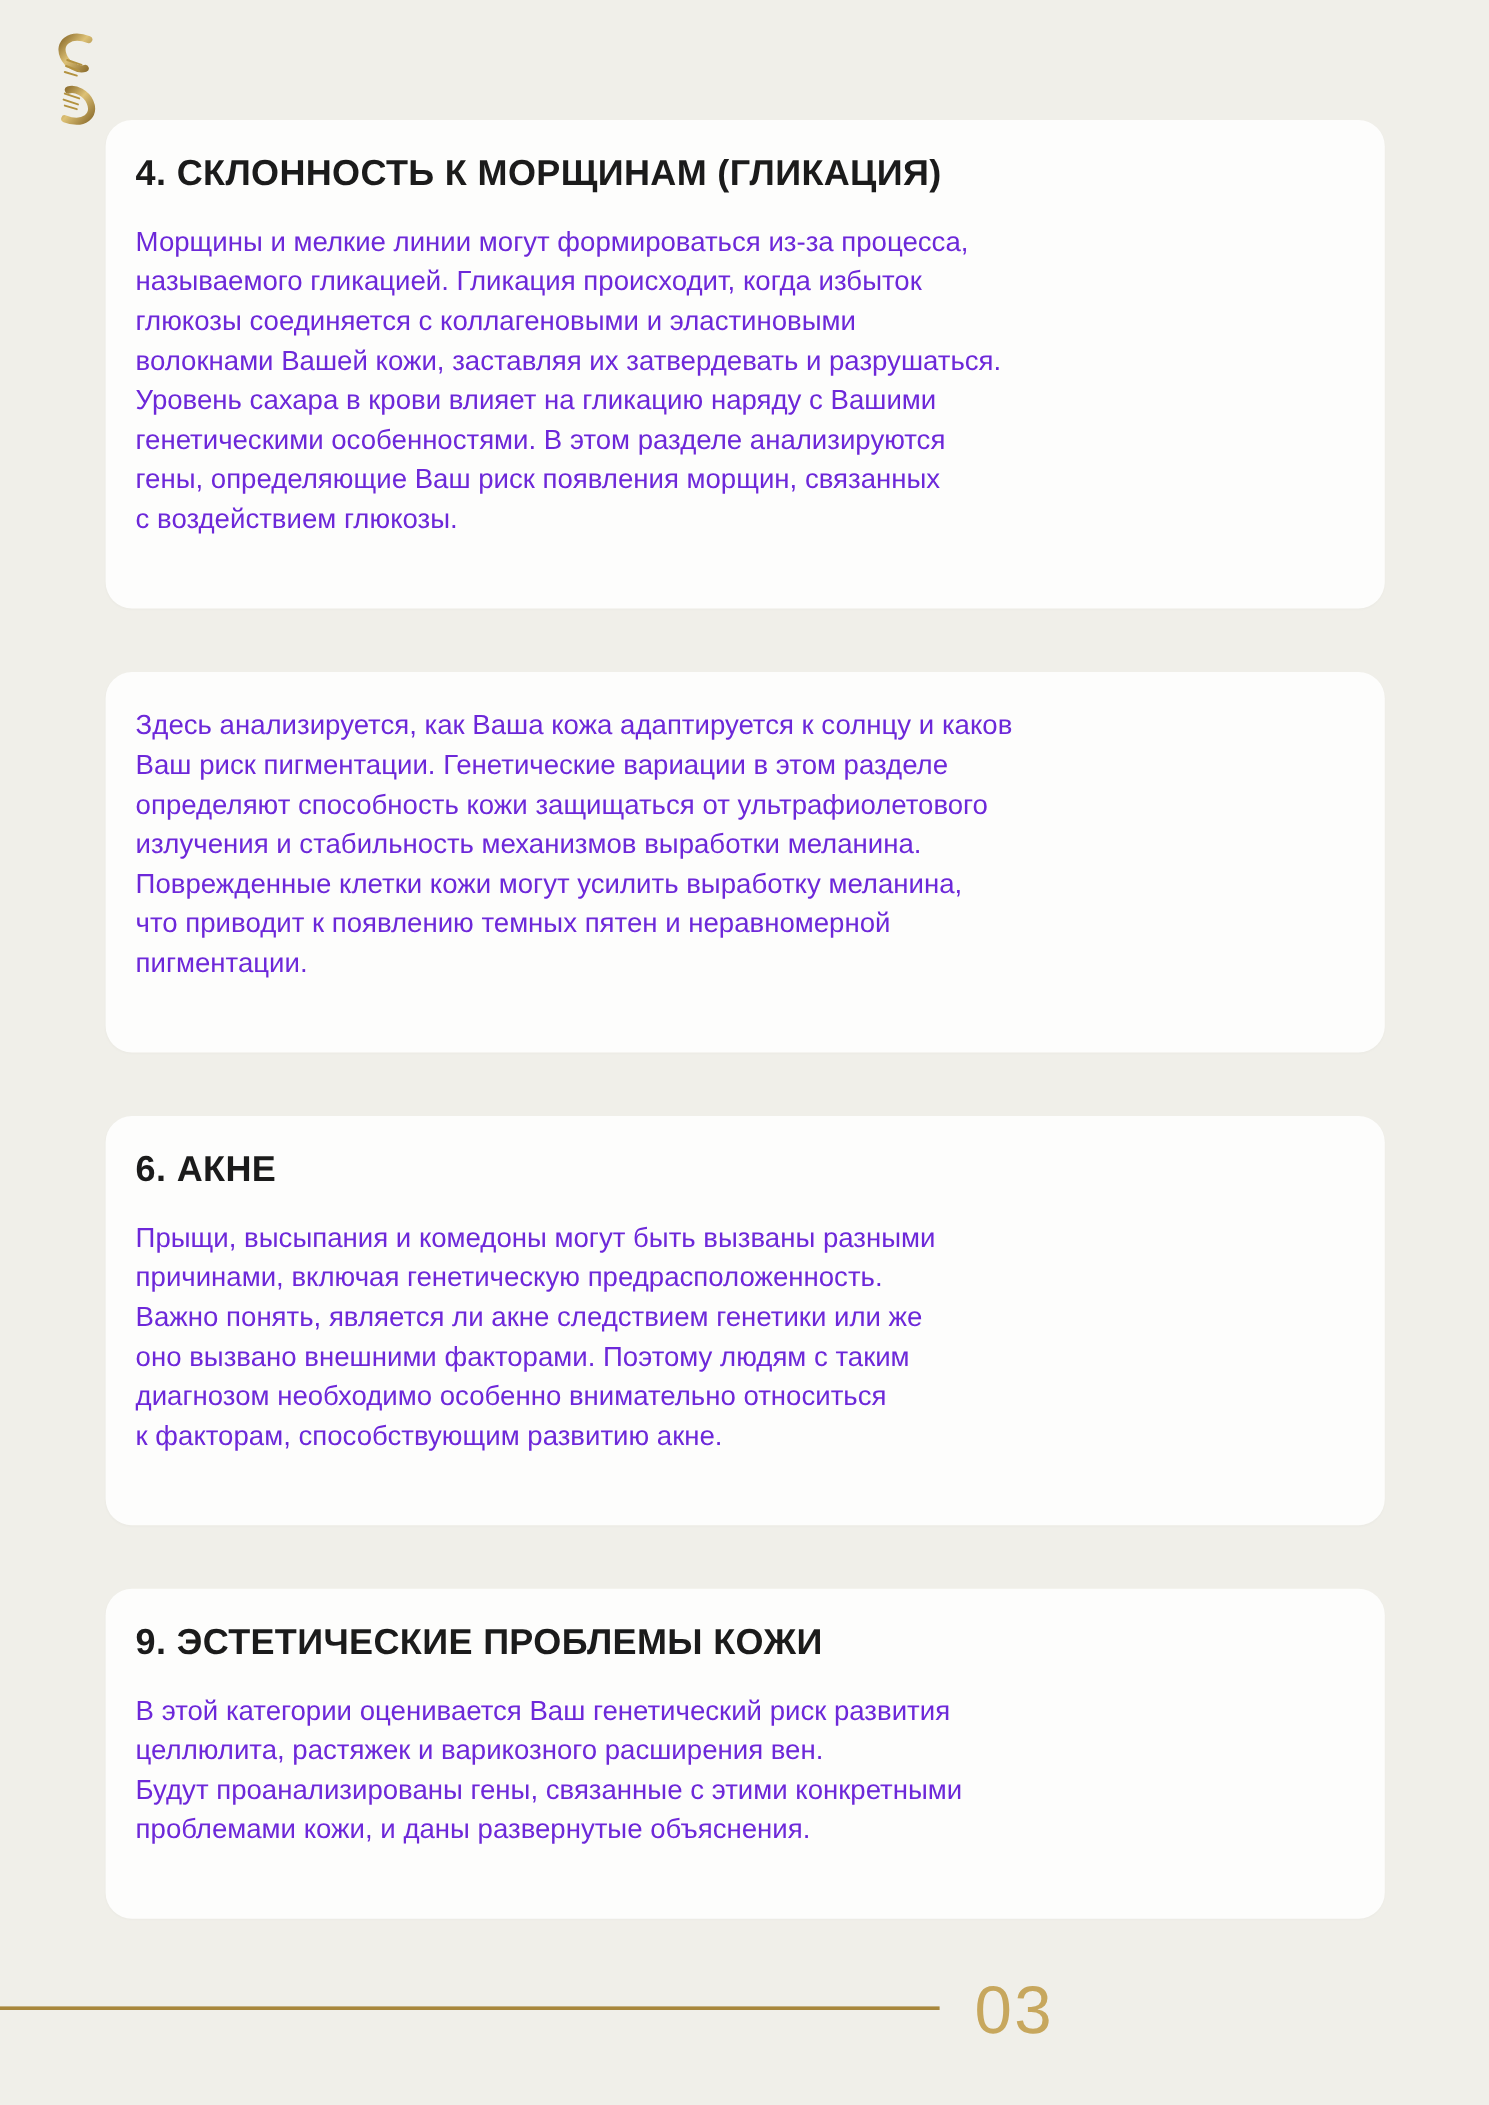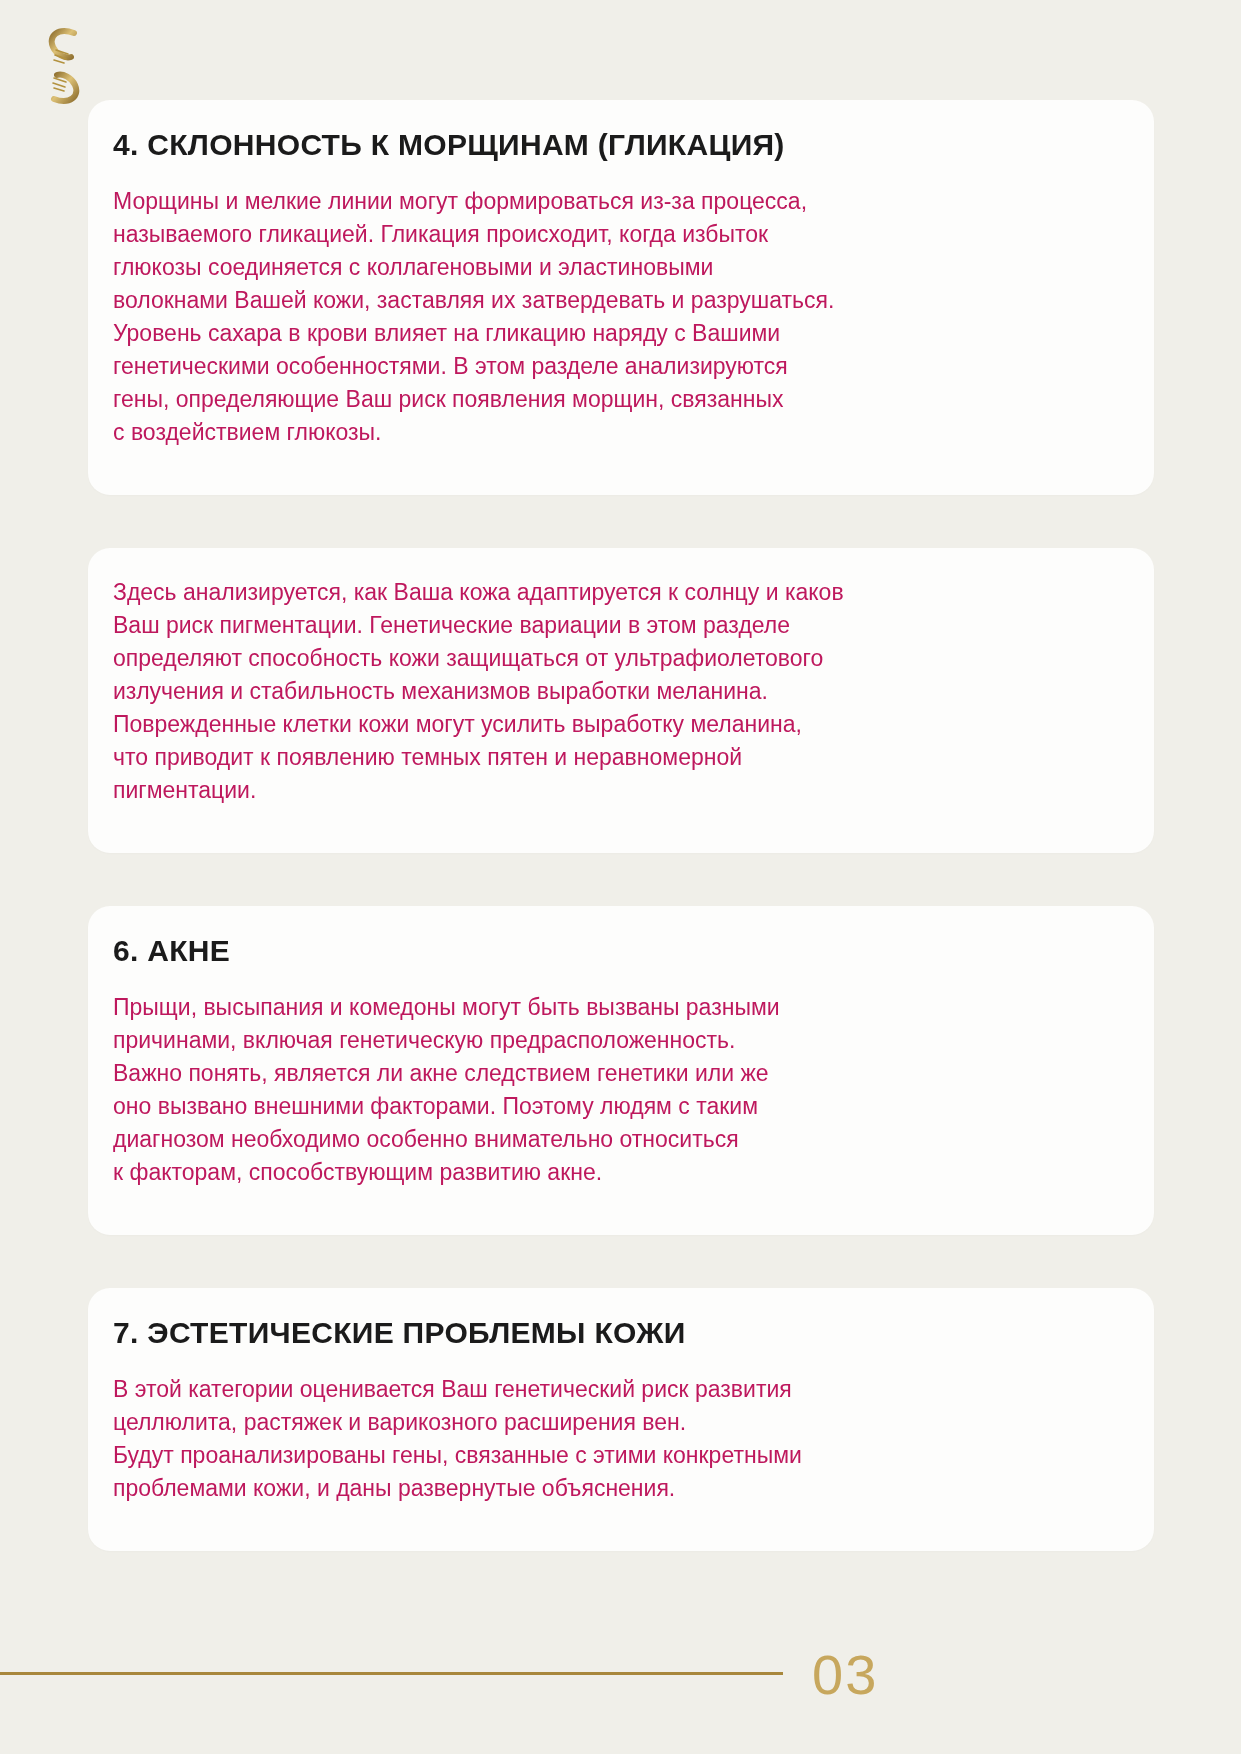--- a/index.html
+++ b/index.html
@@ -23,36 +23,36 @@
   }
   .content {
     position: absolute;
     top: 100px;
     left: 88px;
     width: 1066px;
   }
   .card {
     background: #fdfdfc;
     border-radius: 22px;
-    padding: 28px 30px 46px 25px;
+    padding: 28px 30px 58px 25px;
     margin-bottom: 53px;
     box-shadow: 0 1px 2px rgba(0,0,0,0.02);
   }
   .card-heading {
     font-size: 30px;
     font-weight: bold;
     color: #1b1b1b;
     letter-spacing: 0.3px;
     margin: 0 0 24px 0;
     line-height: 1.1;
   }
   .card-body {
     font-size: 23px;
     line-height: 33px;
-    color: #be185d;
+    color: #6d28d9;
     white-space: pre-line;
     margin: 0;
   }
   .footer {
     position: absolute;
     left: 0;
     top: 1636px;
     width: 1008px;
     height: 80px;
   }
@@ -124,21 +124,21 @@
     <h2 class="card-heading">6. АКНЕ</h2>
     <p class="card-body">Прыщи, высыпания и комедоны могут быть вызваны разными
 причинами, включая генетическую предрасположенность.
 Важно понять, является ли акне следствием генетики или же
 оно вызвано внешними факторами. Поэтому людям с таким
 диагнозом необходимо особенно внимательно относиться
 к факторам, способствующим развитию акне.</p>
   </section>
 
   <section class="card">
-    <h2 class="card-heading">7. ЭСТЕТИЧЕСКИЕ ПРОБЛЕМЫ КОЖИ</h2>
+    <h2 class="card-heading">9. ЭСТЕТИЧЕСКИЕ ПРОБЛЕМЫ КОЖИ</h2>
     <p class="card-body">В этой категории оценивается Ваш генетический риск развития
 целлюлита, растяжек и варикозного расширения вен.
 Будут проанализированы гены, связанные с этими конкретными
 проблемами кожи, и даны развернутые объяснения.</p>
   </section>
 
 </main>
 
 <footer class="footer">
   <div class="footer-rule"></div>

